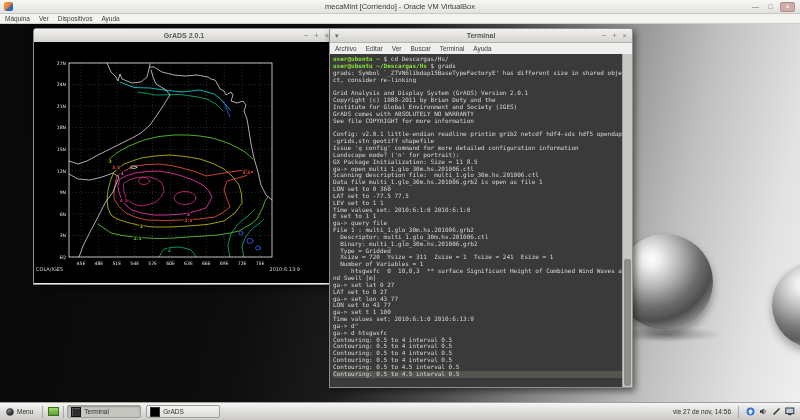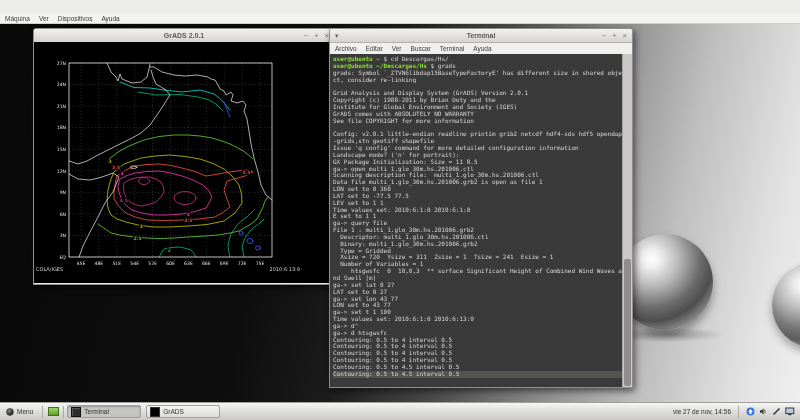--- a/index.html
+++ b/index.html
@@ -89,20 +89,27 @@
   .tb-grads{background:#000;border:1px solid #333}
   #tb-right{margin-left:auto;display:flex;align-items:center;gap:4px;padding-right:6px}
   #clock{color:#2e2e2e}
   .tray-ic{width:9px;height:9px;display:inline-block}
 </style>
 </head>
 <body>
 
 <div id="app">
 
+  <div id="host-titlebar">
+    <span id="vbox-icon"></span>
+    <div id="host-title">mecaMint [Corriendo] - Oracle VM VirtualBox</div>
+    <div class="host-btn" id="host-min">—</div>
+    <div class="host-btn" id="host-max">□</div>
+    <div class="host-btn" id="host-close">×</div>
+  </div>
   <div id="host-menubar">
       <span class="mitem">Máquina</span>
       <span class="mitem">Ver</span>
       <span class="mitem">Dispositivos</span>
       <span class="mitem">Ayuda</span>
     </div>
 
   <div id="desktop">
     <div class="sphere" id="sphere-main"></div>
     <div class="sphere" id="sphere-right"></div>

